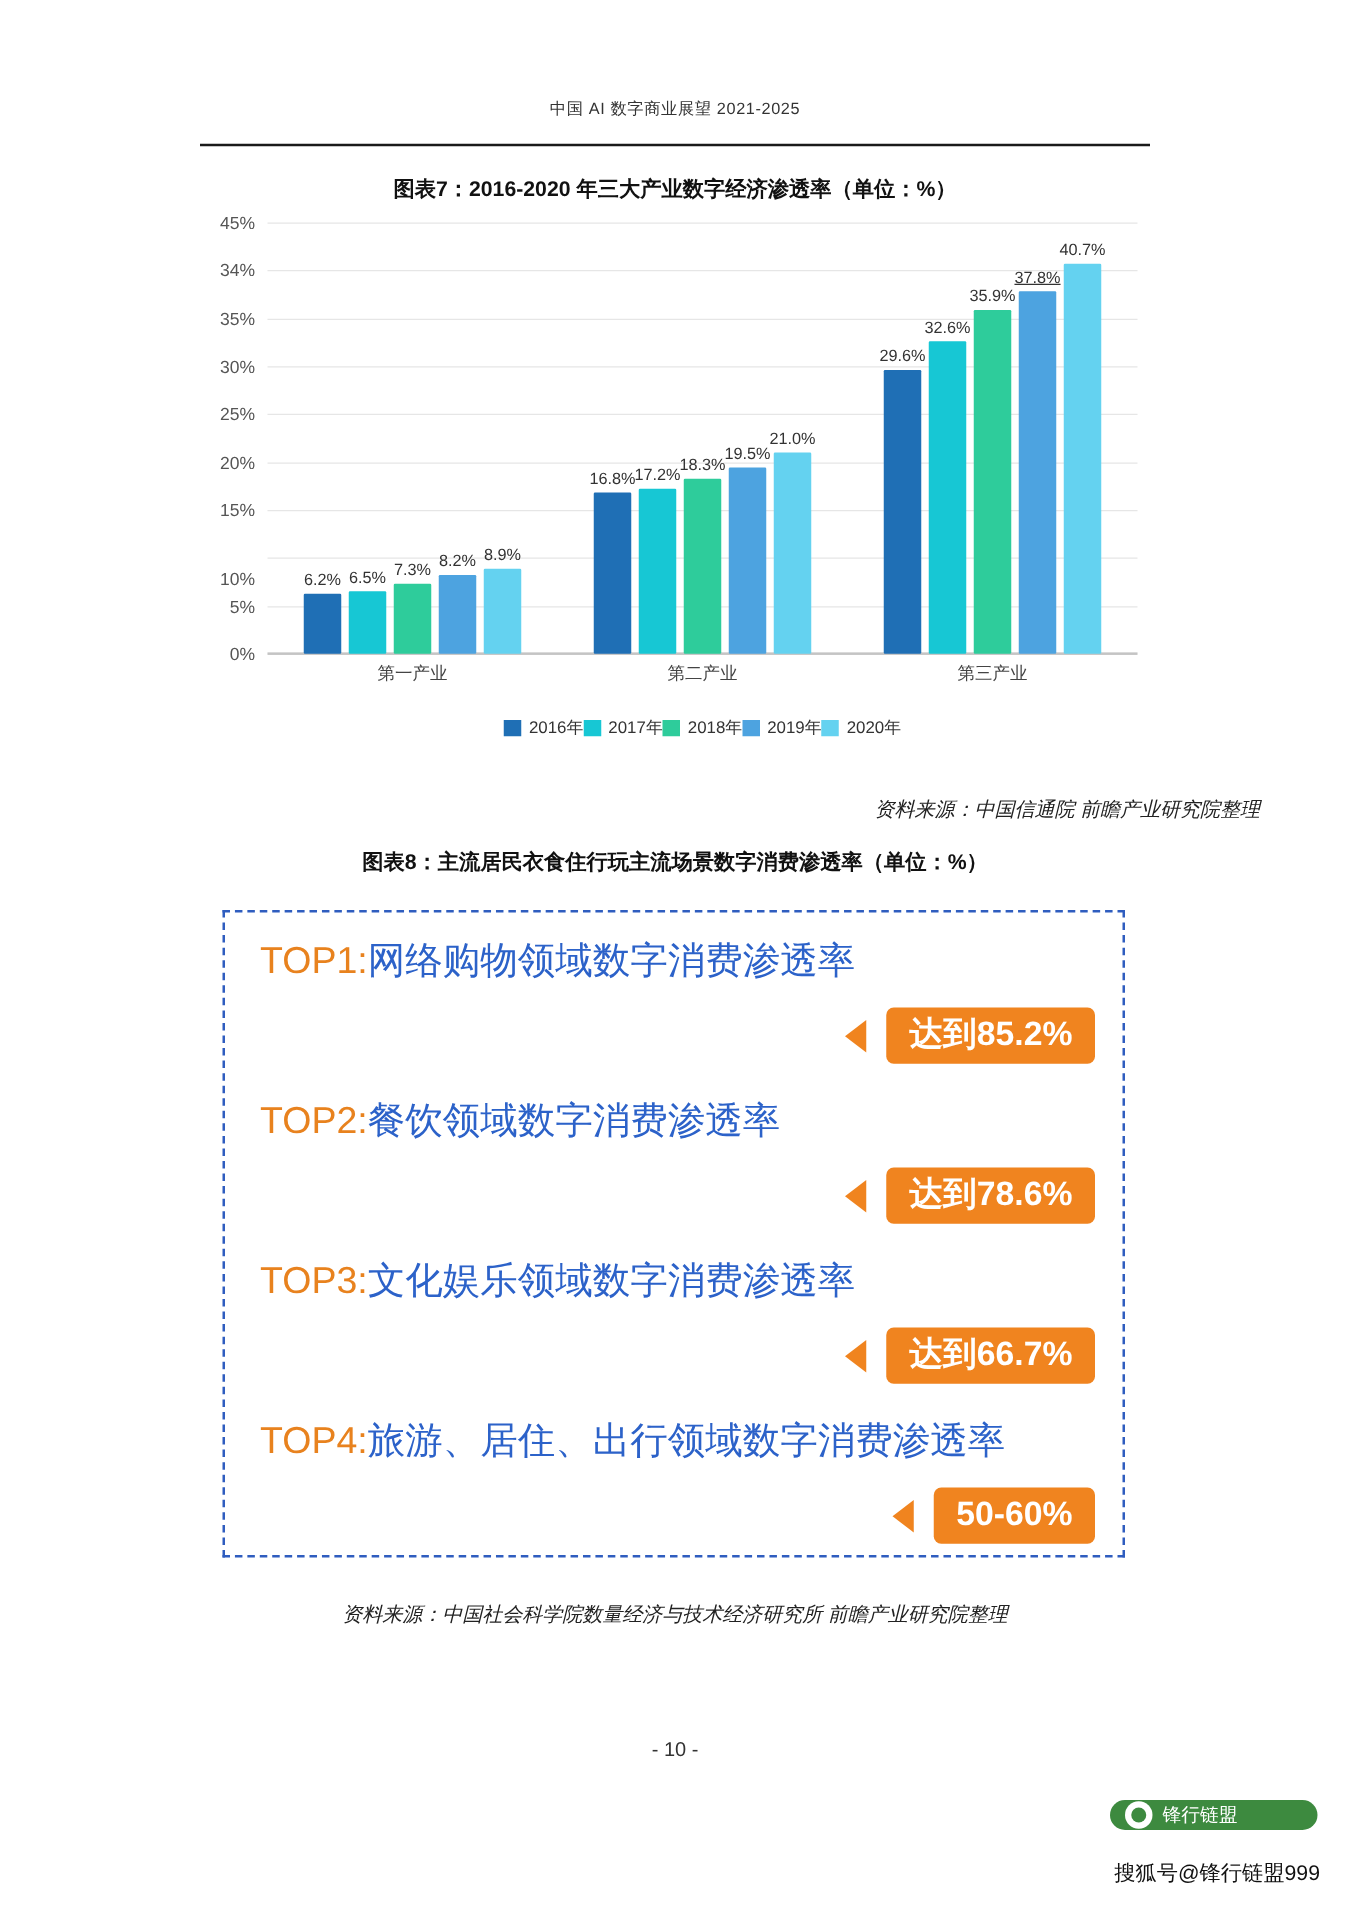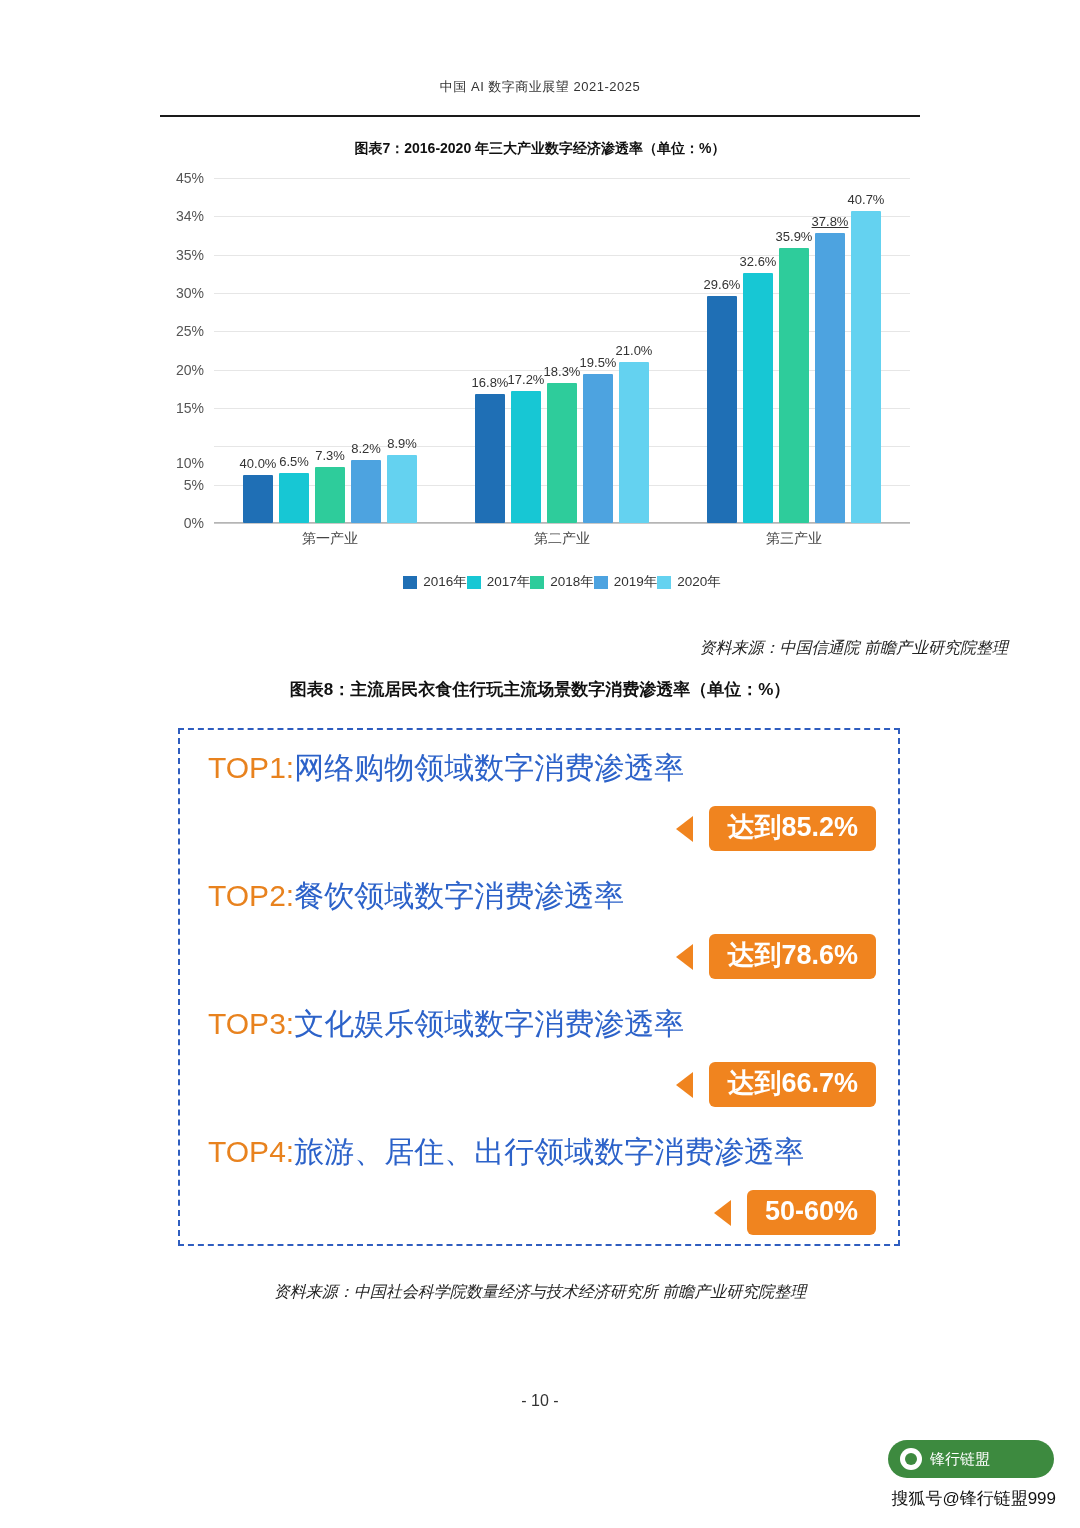--- a/index.html
+++ b/index.html
@@ -35,21 +35,21 @@
     border-top: 2px solid #1a1a1a;
   }
 
   
   .fig7-title {
     position: absolute;
     top: 140px;
     left: 0;
     width: 1080px;
     text-align: center;
-    font-size: 14px;
+    font-size: 17px;
     font-weight: bold;
     color: #111;
   }
 
   .chart-area {
     position: absolute;
     top: 178px;
     left: 160px;
     width: 760px;
     height: 430px;
@@ -238,21 +238,21 @@
     font-size: 16px;
     color: #333;
   }
 
   
   .wm-badge {
     position: absolute;
     top: 1440px;
     right: 26px;
     width: 166px;
-    height: 38px;
+    height: 24px;
     border-radius: 19px;
     background: #3d8a3f;
     display: flex;
     align-items: center;
     gap: 8px;
     padding: 0 12px;
     box-sizing: border-box;
   }
   .wm-logo {
     width: 22px;
@@ -313,21 +313,21 @@
       <div class="gridline" style="top: 268.333px;"></div>
       <div class="gridline" style="top: 230px;"></div>
       <div class="gridline" style="top: 191.667px;"></div>
       <div class="gridline" style="top: 153.333px;"></div>
       <div class="gridline" style="top: 115px;"></div>
       <div class="gridline" style="top: 76.6667px;"></div>
       <div class="gridline" style="top: 38.3333px;"></div>
       <div class="gridline" style="top: 0px;"></div>
       <div class="group" style="left: 29px; width: 174px;">
         <div class="bar" style="left: 0px; height: 47.5333px; background: rgb(31, 111, 181);"></div>
-        <div class="bar-label" style="left: 15px; bottom: 51.5333px;">40.0%</div>
+        <div class="bar-label" style="left: 15px; bottom: 51.5333px;">6.2%</div>
         <div class="bar" style="left: 36px; height: 49.8333px; background: rgb(23, 199, 212);"></div>
         <div class="bar-label" style="left: 51px; bottom: 53.8333px;">6.5%</div>
         <div class="bar" style="left: 72px; height: 55.9667px; background: rgb(46, 204, 155);"></div>
         <div class="bar-label" style="left: 87px; bottom: 59.9667px;">7.3%</div>
         <div class="bar" style="left: 108px; height: 62.8667px; background: rgb(77, 163, 224);"></div>
         <div class="bar-label" style="left: 123px; bottom: 66.8667px;">8.2%</div>
         <div class="bar" style="left: 144px; height: 68.2333px; background: rgb(100, 210, 240);"></div>
         <div class="bar-label" style="left: 159px; bottom: 72.2333px;">8.9%</div>
       </div>
       <div class="group" style="left: 261px; width: 174px;">

